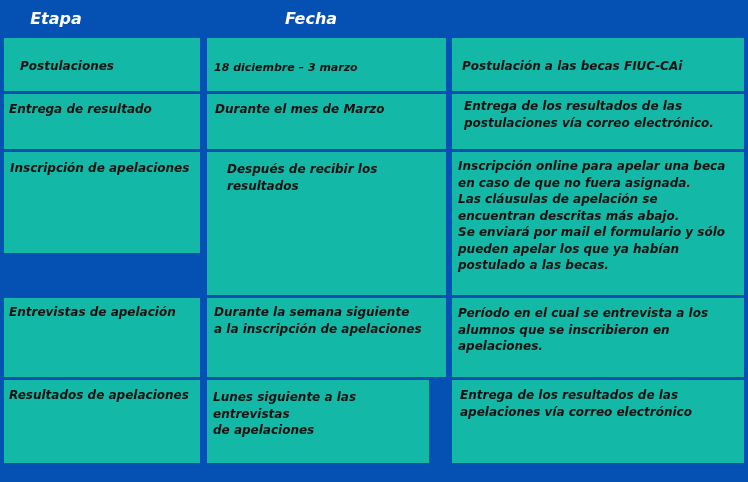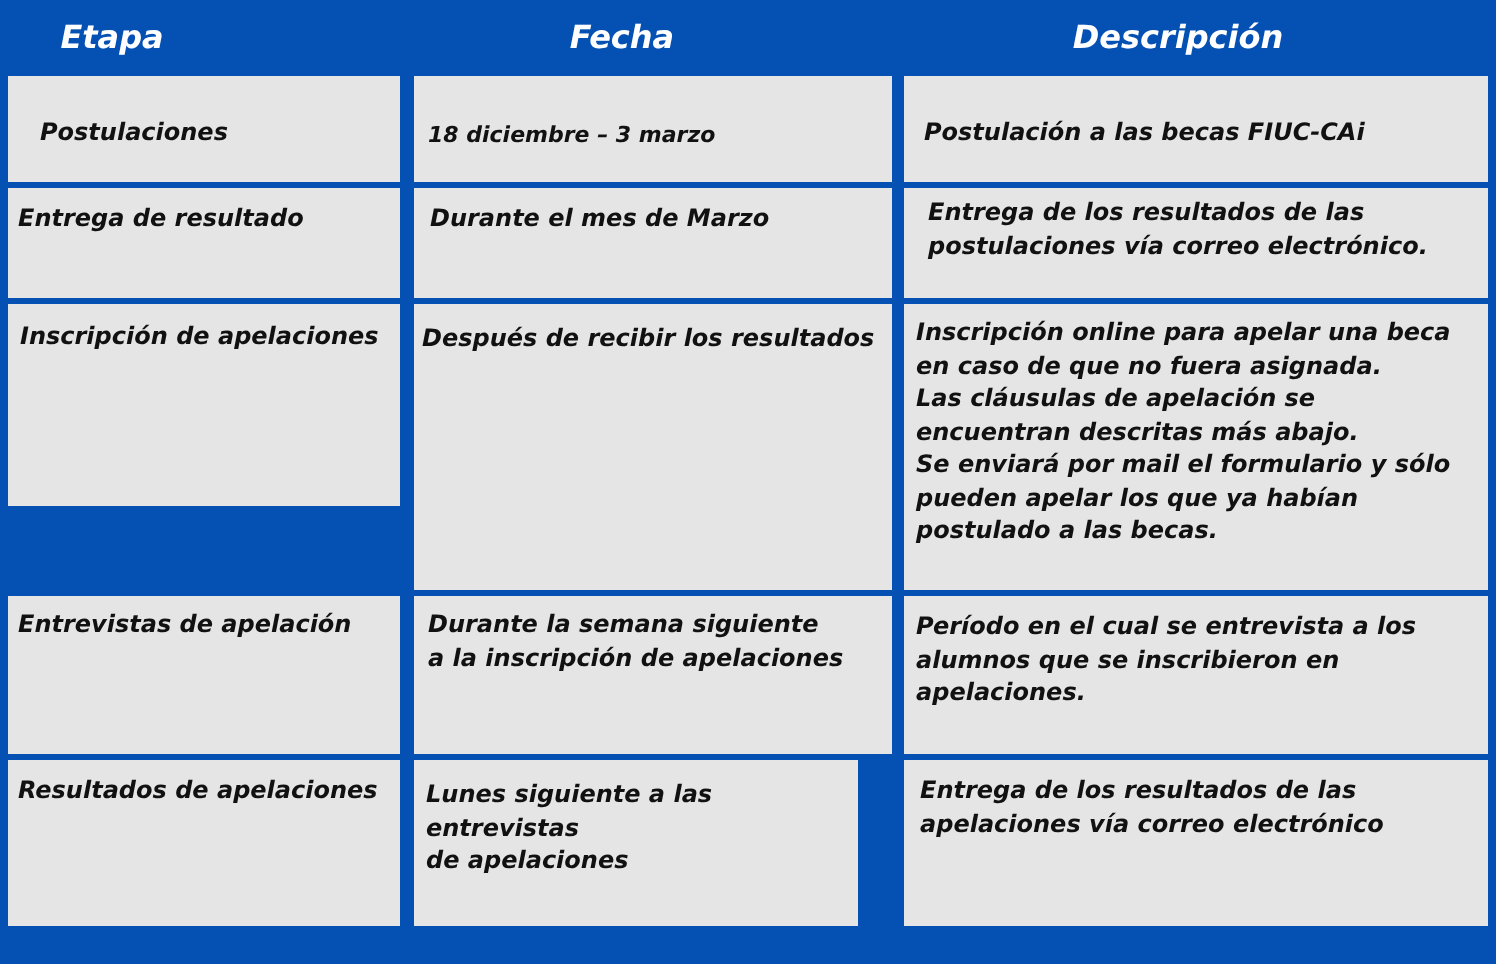--- a/index.html
+++ b/index.html
@@ -18,55 +18,54 @@
       position: absolute; left: 0; top: 0; width: 748px; height: 38px; text-decoration: underline;
     }
     .hcell {
       position: absolute; top: 0; height: 38px;
       color: #ffffff; font-style: italic; font-weight: bold;
       font-size: 16px; line-height: 38px;
       text-align: center;
       font-family: "DejaVu Sans", sans-serif;
     }
     .cell {
-      position: absolute; background: #e5e5e5;
+      position: absolute; background: #14b8a6;
       box-sizing: border-box;
       font-style: italic; font-weight: bold;
       font-size: 12px; line-height: 16.5px;
       color: #111111;
       font-family: "DejaVu Sans", sans-serif;
       white-space: pre-line;
     }
     .footer-band {
       position: absolute; left: 0; top: 463px; width: 748px; height: 19px;
       background: #0550b3;
     }
   </style>
 </head>
 <body>
 
 <div class="frame">
 
   <div class="header-row">
     <div class="hcell" style="left:0;width:112px;">Etapa</div>
     <div class="hcell" style="left:204px;width:214px;">Fecha</div>
-    <div class="hcell" style="left:449px;width:280px;">Descripción</div>
   </div>
 
   <div class="cell" style="left:4px;top:38px;width:196px;height:53px;padding:20px 0 0 16px;">Postulaciones</div>
   <div class="cell" style="left:207px;top:38px;width:239px;height:53px;padding:22px 0 0 7px;font-size:11px;">18 diciembre  – 3 marzo</div>
   <div class="cell" style="left:452px;top:38px;width:292px;height:53px;padding:20px 0 0 10px;">Postulación a las becas FIUC-CAi</div>
 
   <div class="cell" style="left:207px;top:94px;width:239px;height:55px;padding:7px 0 0 8px;">Durante el mes de Marzo</div>
   <div class="cell" style="left:4px;top:94px;width:196px;height:55px;padding:7px 0 0 5px;">Entrega de resultado</div>
   <div class="cell" style="left:452px;top:94px;width:292px;height:55px;padding:4px 0 0 12px;">Entrega de los resultados de las
 postulaciones vía correo electrónico.</div>
 
   <div class="cell" style="left:4px;top:152px;width:196px;height:101px;padding:8px 0 0 6px;">Inscripción de apelaciones</div>
-  <div class="cell" style="left:207px;top:152px;width:239px;height:143px;padding:9px 0 0 4px;">Después de recibir los resultados</div>
+  <div class="cell" style="left:207px;top:152px;width:239px;height:143px;padding:9px 0 0 20px;">Después de recibir los resultados</div>
   <div class="cell" style="left:452px;top:152px;width:292px;height:143px;padding:6px 0 0 6px;">Inscripción online para apelar una beca
 en caso de que no fuera asignada.
 Las cláusulas de apelación se
 encuentran descritas más abajo.
 Se enviará por mail el formulario y sólo
 pueden apelar los que ya habían
 postulado a las becas.</div>
 
   <div class="cell" style="left:4px;top:298px;width:196px;height:79px;padding:6px 0 0 5px;">Entrevistas de apelación</div>
   <div class="cell" style="left:207px;top:298px;width:239px;height:79px;padding:6px 0 0 7px;">Durante la semana  siguiente

